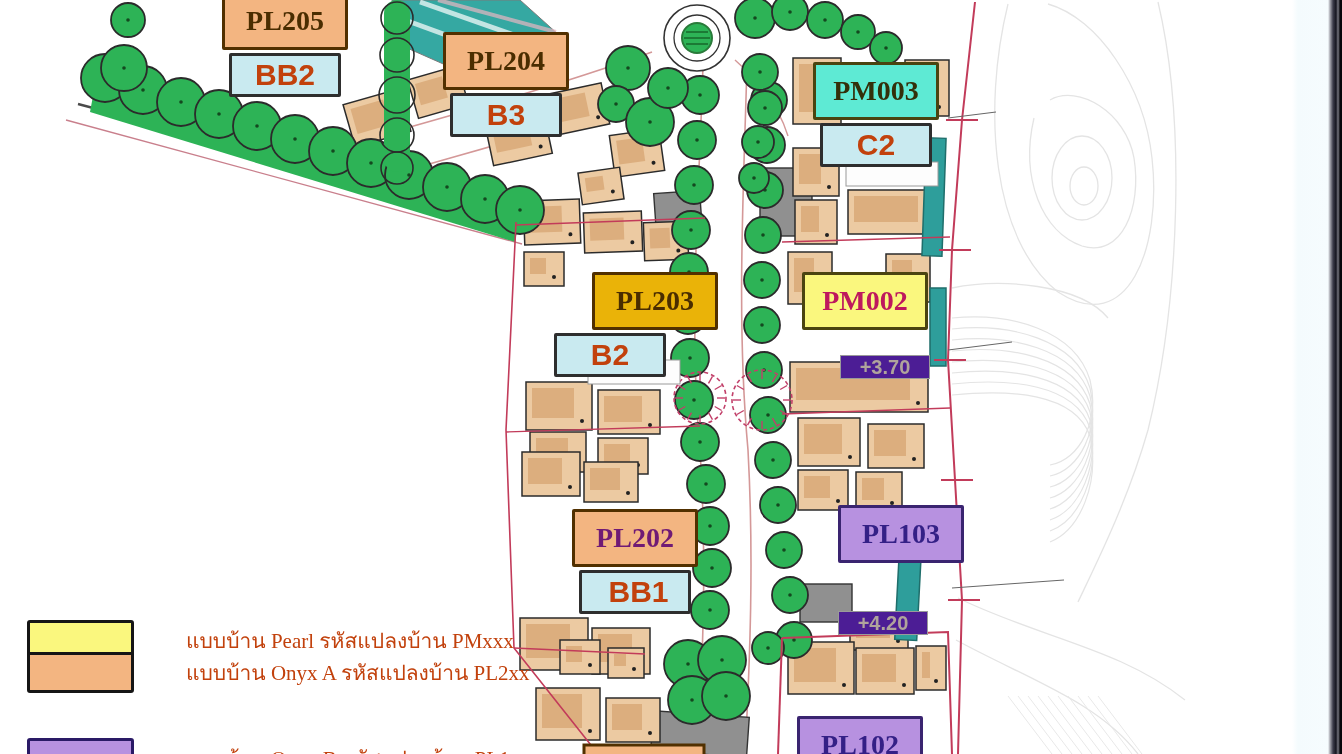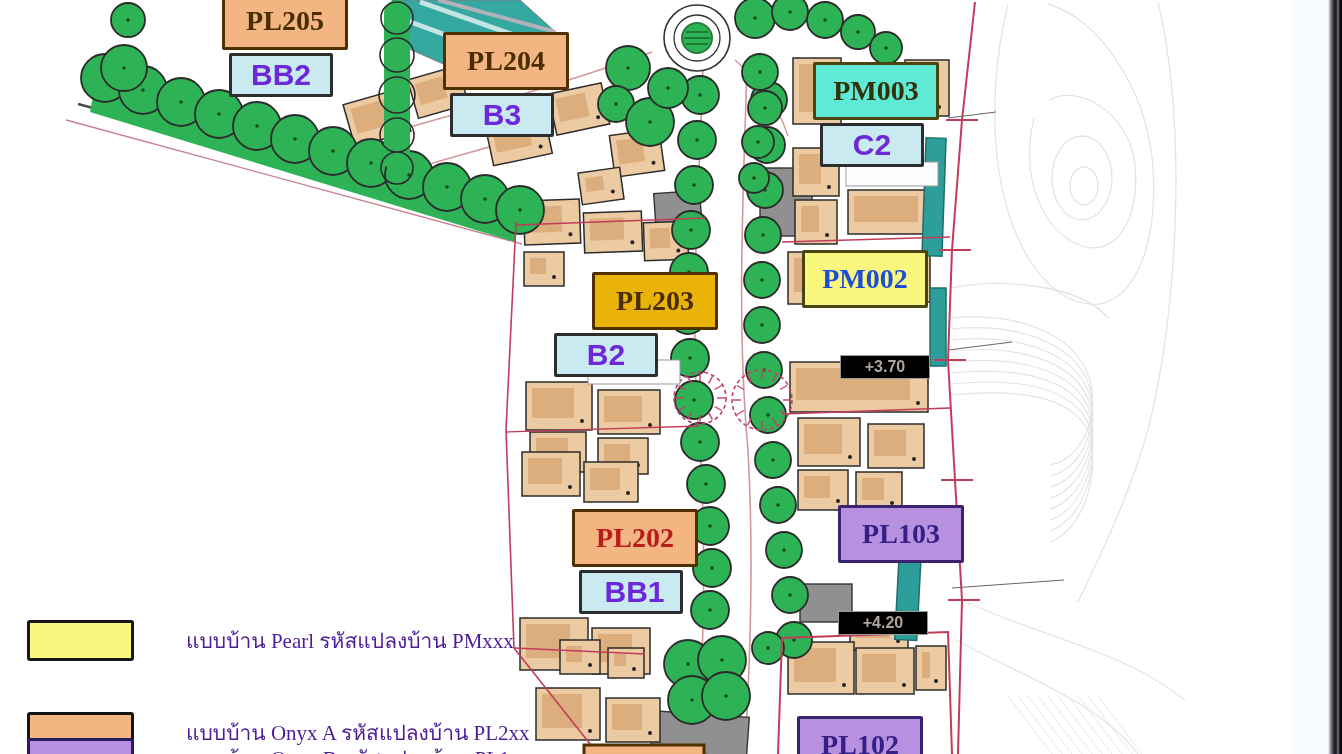--- a/index.html
+++ b/index.html
@@ -5,34 +5,34 @@
   html,body{margin:0;padding:0;background:#fff;}
   .stage{position:relative;width:1342px;height:754px;overflow:hidden;background:#ffffff;
          font-family:"Liberation Sans","DejaVu Sans",sans-serif;}
   .map-art{position:absolute;left:0;top:0;}
   
   .plot-pair{position:absolute;z-index:5;}
   .code-box{width:126px;height:58px;border:3px solid #513000;border-radius:2px;
             display:flex;align-items:center;justify-content:center;
             font-family:"Liberation Serif","DejaVu Serif",serif;font-weight:bold;font-size:28px;
             box-sizing:border-box;}
-  .type-box{width:104px;height:44px;margin:3px 0 16px 7px;border:3px solid #2e2e2e;border-radius:2px;
+  .type-box{width:112px;height:44px;margin:3px 0 16px 7px;border:3px solid #2e2e2e;border-radius:2px;
             background:#c9eaf0;display:flex;align-items:center;justify-content:center;
             font-family:"Liberation Sans","DejaVu Sans",sans-serif;font-weight:bold;font-size:30px;
-            color:#6d28d9;box-sizing:border-box;}
+            color:#c2410c;box-sizing:border-box;}
   
-  .elev{position:absolute;z-index:4;width:88px;height:22px;background:#000000;border:1px solid #9a9a9a;
-        display:flex;align-items:center;justify-content:center;font-size:16px;font-weight:bold;
+  .elev{position:absolute;z-index:4;width:88px;height:22px;background:#4c1d95;border:1px solid #9a9a9a;
+        display:flex;align-items:center;justify-content:center;font-size:20px;font-weight:bold;
         color:#b0a49c;font-family:"Liberation Sans","DejaVu Sans",sans-serif;}
   
   .legend-row{position:absolute;left:27px;height:41px;display:flex;align-items:center;z-index:6;}
   .swatch{display:inline-block;width:107px;height:41px;border:3px solid #151515;border-radius:3px;
           box-sizing:border-box;margin-right:52px;}
   .swatch.purple{border-color:#2a1a66;}
-  .legend-label{font-family:"Liberation Serif","DejaVu Serif",serif;font-size:21px;color:#4c1d95;
+  .legend-label{font-family:"Liberation Serif","DejaVu Serif",serif;font-size:21px;color:#c2410c;
                 white-space:nowrap;}
   
   .win-border{position:absolute;top:0;right:0;width:50px;height:754px;z-index:9;
     background:linear-gradient(to right,
       rgba(244,251,253,0) 0px, #f4fbfd 6px, #f6fcfe 36px,
       #a8a8b0 38px, #3c3c4a 41px, #15151f 44px, #75757e 46px, #07070c 48px, #07070c 50px);}
 </style>
 </head>
 <body>
 
@@ -420,45 +420,45 @@
       </div>
       <div class="plot-pair" style="left: 813px; top: 62px;">
         <div class="code-box" style="background: #5eead4; border-color: rgb(74, 68, 16); color: rgb(51, 48, 10);">PM003</div>
         <div class="type-box" style="background: rgb(201, 234, 240);">C2</div>
       </div>
       <div class="plot-pair" style="left: 547px; top: 272px;">
         <div class="code-box" style="background: #eab308; border-color: rgb(81, 48, 0); color: rgb(74, 45, 0); margin-left: 45px;">PL203</div>
         <div class="type-box" style="background: rgb(201, 234, 240);">B2</div>
       </div>
       <div class="plot-pair" style="left: 802px; top: 250px;">
-        <div class="code-box" style="background: rgb(250, 247, 126); border-color: rgb(74, 68, 16); color: #1d4ed8;">PM002</div>
+        <div class="code-box" style="background: rgb(250, 247, 126); border-color: rgb(74, 68, 16); color: #be185d; margin-top: 22px;">PM002</div>
       </div>
       <div class="plot-pair" style="left: 572px; top: 509px;">
-        <div class="code-box" style="background: rgb(243, 181, 129); border-color: rgb(81, 48, 0); color: #b91c1c;">PL202</div>
+        <div class="code-box" style="background: rgb(243, 181, 129); border-color: rgb(81, 48, 0); color: #701a75;">PL202</div>
         <div class="type-box" style="background: rgb(201, 234, 240); padding-left: 7px;">BB1</div>
       </div>
       <div class="plot-pair" style="left: 838px; top: 505px;">
         <div class="code-box" style="background: rgb(183, 145, 224); border-color: rgb(58, 36, 112); color: rgb(52, 32, 134);">PL103</div>
       </div>
       <div class="plot-pair" style="left: 797px; top: 716px;">
         <div class="code-box" style="background: rgb(183, 145, 224); border-color: rgb(58, 36, 112); color: rgb(52, 32, 134);">PL102</div>
       </div>
     </div>
 
   <div id="elev-markers">
       <div class="elev" style="left: 840px; top: 355px;">+3.70</div>
       <div class="elev" style="left: 838px; top: 611px;">+4.20</div>
     </div>
 
   <div class="legend">
     <div class="legend-row" style="top:620px;">
       <span class="swatch" style="background-color: rgb(250, 247, 126);"></span>
       <span class="legend-label">แบบบ้าน Pearl รหัสแปลงบ้าน PMxxx</span>
     </div>
-    <div class="legend-row" style="top:712px;">
+    <div class="legend-row" style="top:652px;">
       <span class="swatch" style="background-color: rgb(243, 181, 129);"></span>
       <span class="legend-label">แบบบ้าน Onyx A รหัสแปลงบ้าน PL2xx</span>
     </div>
     <div class="legend-row" style="top:738px;">
       <span class="swatch purple" style="background-color: rgb(183, 145, 224);"></span>
       <span class="legend-label">แบบบ้าน Onyx B รหัสแปลงบ้าน PL1xx</span>
     </div>
   </div>
 
   <div class="win-border"></div>

